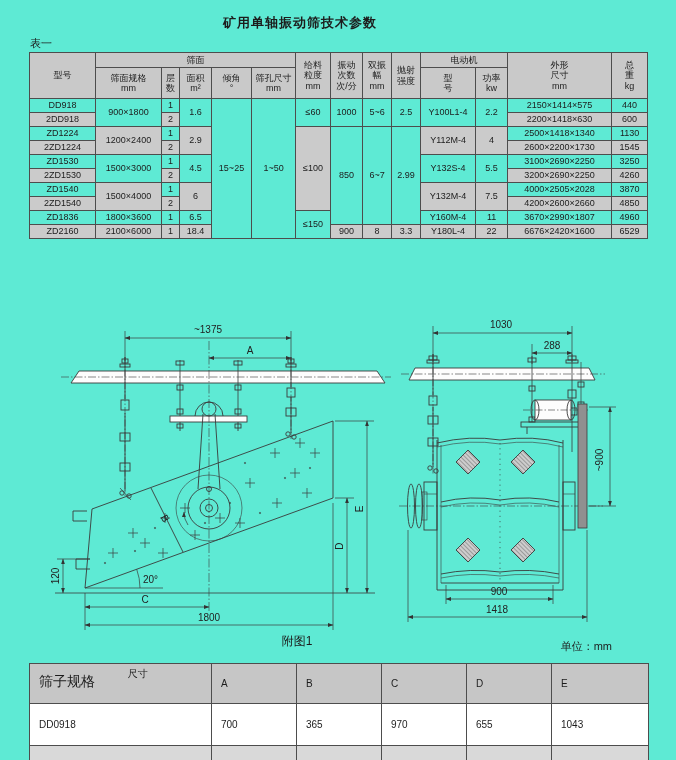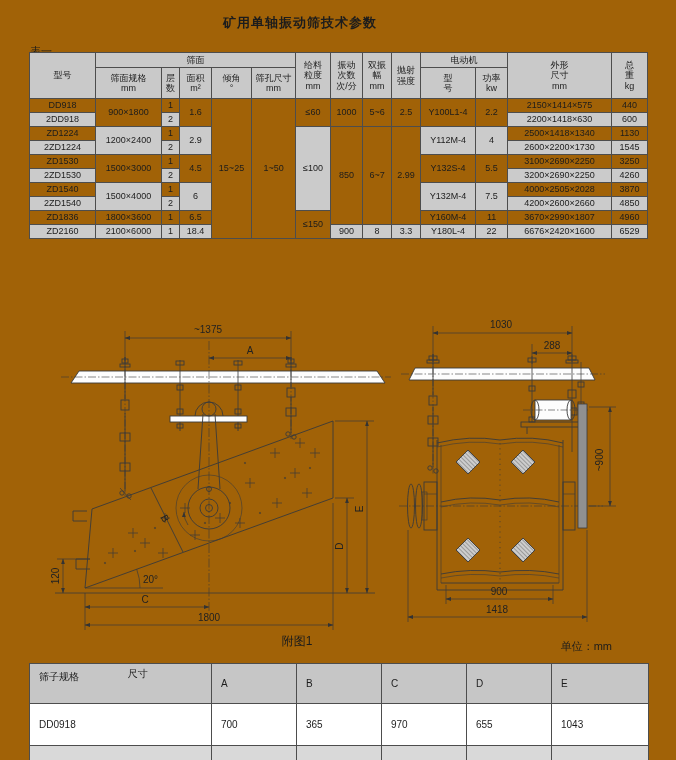--- a/index.html
+++ b/index.html
@@ -1,20 +1,20 @@
 <!DOCTYPE html>
 <html><head>
 <meta charset="utf-8">
 <style>
   html,body{margin:0;padding:0;background:#e8e8e8;}
-  .page{position:relative;width:676px;height:760px;background:#a16207;overflow:hidden;
+  .page{position:relative;width:676px;height:760px;background:#5eead4;overflow:hidden;
         font-family:"Liberation Sans","DejaVu Sans",sans-serif;color:#1c1c1c;}
   .title{position:absolute;left:0;top:14px;width:600px;text-align:center;
          font-size:13px;font-weight:600;letter-spacing:1px;}
-  .tlabel{position:absolute;left:30px;top:36px;font-size:11px;margin-top:8px;}
+  .tlabel{position:absolute;left:30px;top:36px;font-size:11px;}
   table{border-collapse:collapse;table-layout:fixed;}
   .t1{position:absolute;left:29px;top:52px;width:619px;font-size:9px;line-height:1.12;}
   .t1 th,.t1 td{border:1px solid #4d4d4d;text-align:center;vertical-align:middle;padding:0 1px;
                 overflow:hidden;}
   .t1 th{background:#c9c9c9;font-weight:400;white-space:pre-line;}
   .t1 tr{height:14px;}
   .t1 tr.hr1{height:15px;}
   .t1 tr.hr2{height:31px;}
   .g{background:#cbcbcb;}
   svg text{font-family:"Liberation Sans","DejaVu Sans",sans-serif;font-size:10px;fill:#222;}
@@ -23,21 +23,21 @@
   .t2{position:absolute;left:29px;top:663px;width:619px;font-size:10px;}
   .t2 th,.t2 td{border:1px solid #4d4d4d;padding:0 0 0 9px;text-align:left;vertical-align:middle;}
   .t2 th{background:#c6c6c6;font-weight:400;}
   .t2 tr.hd{height:40px;}
   .t2 tr{height:42px;}
   .t2 td.w{background:#fff;}
   .t2 td.lg{background:#d9d9d9;}
   .corner{position:relative;padding:0 !important;
           background:#c6c6c6 linear-gradient(to bottom right,transparent 49.55%,#4d4d4d 49.55%,#4d4d4d 50.45%,transparent 50.45%);}
   .corner .ct{position:absolute;left:54%;top:3px;font-size:10px;}
-  .corner .cb{position:absolute;left:9px;bottom:19px;font-size:10px;margin-top:36px;}
+  .corner .cb{position:absolute;left:9px;bottom:12px;font-size:14px;margin-top:36px;}
 </style>
 </head>
 <body>
 
 <div class="page">
 
   <div class="title">矿用单轴振动筛技术参数</div>
   <div class="tlabel">表一</div>
 
   <table class="t1">

